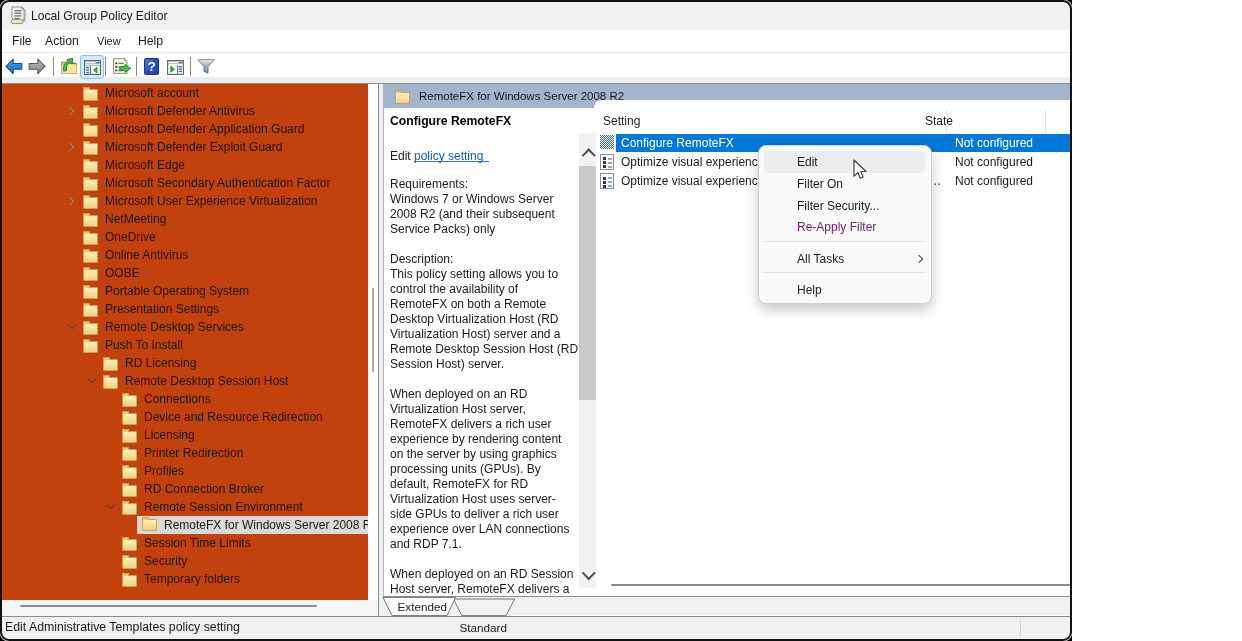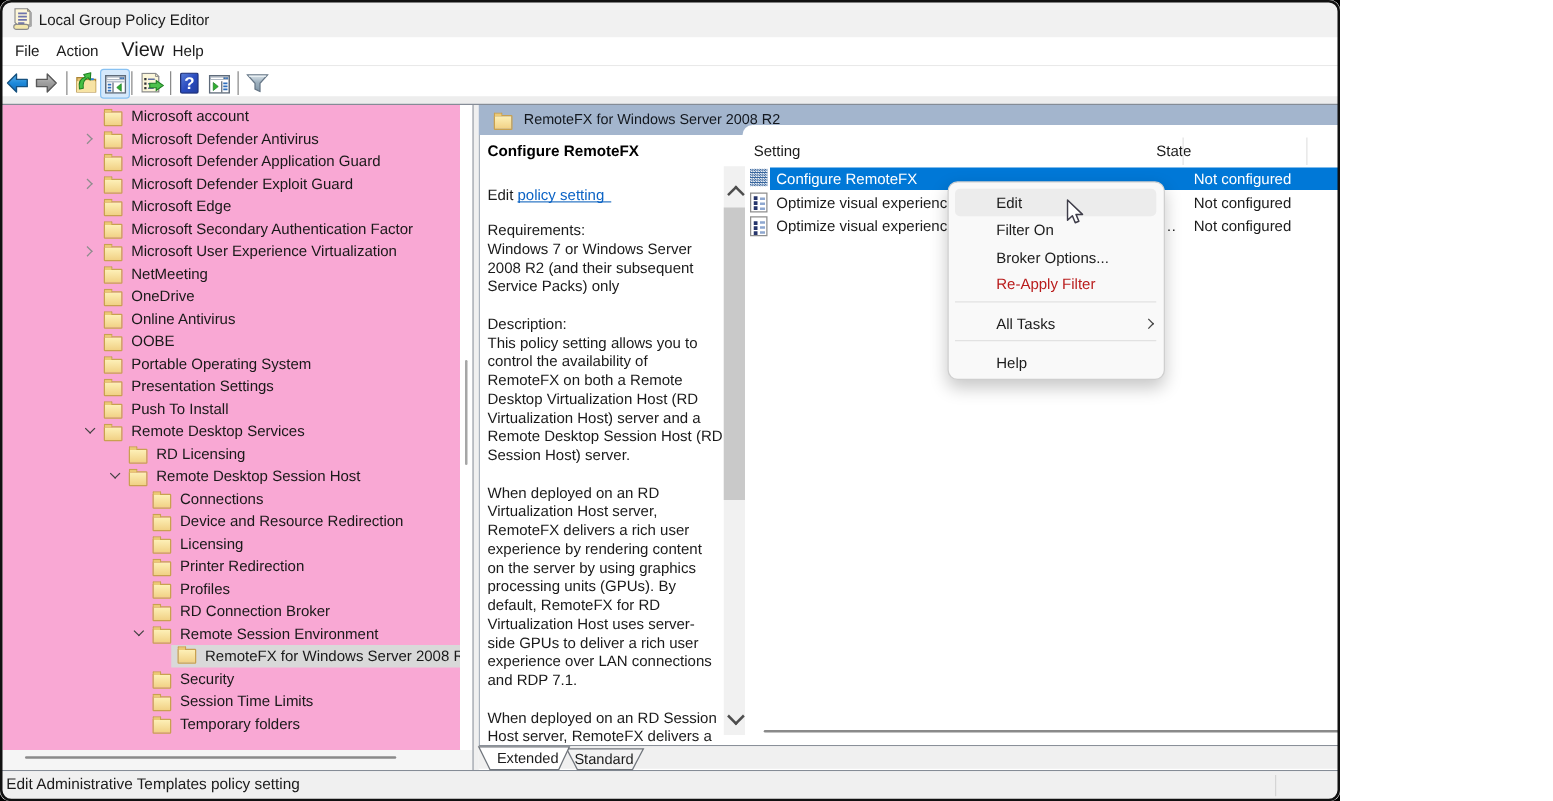--- a/index.html
+++ b/index.html
@@ -1,20 +1,20 @@
 <!DOCTYPE html>
 <html><head><meta charset="utf-8"><style>
 html,body{margin:0;padding:0}
 #root{position:relative;width:1072px;height:641px;background:#000;font-family:"Liberation Sans",sans-serif;overflow:hidden}
 #win{position:absolute;inset:0;border-radius:8px;overflow:hidden;background:#fff}
 #frame{position:absolute;inset:0;border:2px solid #111;border-radius:9px;z-index:90;pointer-events:none}
 .a{position:absolute}
 .t{position:absolute;white-space:nowrap;color:#1b1b1b}
 
-#tree{position:absolute;left:2px;top:84px;width:366px;height:516px;overflow:hidden;background:#f9a8d4}
+#tree{position:absolute;left:2px;top:84px;width:366px;height:516px;overflow:hidden;background:#c2410c}
 .tr{height:18px;display:flex;align-items:center;font-size:12px;white-space:nowrap;color:#191919}
 .l0{padding-left:63px}.l1{padding-left:83px}.l2{padding-left:102px}.l3{padding-left:122px}
 .ar{flex:none;width:16px;height:16px;display:flex;align-items:center;justify-content:center}
 .ch{display:inline-block;position:relative;left:-3px;width:5.2px;height:5.2px;border-right:1.5px solid #8d8d8d;border-bottom:1.5px solid #8d8d8d;transform:rotate(-45deg)}
 .chx{left:-1px;border-color:#404040;transform:rotate(45deg) translate(-1.5px,-1.5px)}
 .fo{flex:none;position:relative;width:13px;height:10px;background:linear-gradient(#fdf0b7,#f1d185);border:1px solid #c9a14f;border-radius:1px;margin:3px 7px 0 2px}
 .fo:before{content:"";position:absolute;top:-3px;left:-1px;width:5px;height:2px;background:#ecc975;border:1px solid #c9a14f;border-bottom:none;border-radius:1px 1px 0 0}
 .sel{background:#d9d9d9}
 
 .cv{position:absolute;width:7.5px;height:7.5px;border-right:2.3px solid #4d4d4d;border-bottom:2.3px solid #4d4d4d}
@@ -44,21 +44,21 @@
   </svg>
   <div class="a" style="left:1121px;top:14.5px;width:11px;height:1.6px;background:#1a1a1a"></div>
   <div class="a" style="left:1167px;top:10px;width:9px;height:9px;border:1.4px solid #1a1a1a;border-radius:2px"></div>
   <svg class="a" style="left:1212px;top:9px" width="12" height="12" viewBox="0 0 12 12">
         <path d="M1 1 L11 11 M11 1 L1 11" stroke="#1a1a1a" stroke-width="1.3"></path>
       </svg>
 
   <div class="a" style="left:0;top:30px;width:1242px;height:23px;background:#fff"></div>
   <div class="t" style="left:12px;top:32px;height:18px;line-height:18px;font-size:12.2px">File</div>
   <div class="t" style="left:45px;top:32px;height:18px;line-height:18px;font-size:12.2px">Action</div>
-  <div class="t" style="left:97px;top:32px;height:18px;line-height:18px;font-size:16px">View</div>
+  <div class="t" style="left:97px;top:32px;height:18px;line-height:18px;font-size:11px">View</div>
   <div class="t" style="left:138px;top:32px;height:18px;line-height:18px;font-size:12.2px">Help</div>
 
   <div class="a" style="left:0;top:52.2px;width:1242px;height:1px;background:#e9e9e9"></div>
   <div class="a" style="left:0;top:53px;width:1242px;height:24px;background:#fff"></div>
   <div class="a" style="left:0;top:77px;width:1242px;height:6px;background:#ededed"></div>
   <div class="a" style="left:0;top:83px;width:1242px;height:1.2px;background:#858c96"></div>
   <div class="a" style="left:53px;top:57px;width:1px;height:19px;background:#8b8b8b"></div>
   <div class="a" style="left:105px;top:57px;width:1px;height:19px;background:#8b8b8b"></div>
   <div class="a" style="left:136px;top:57px;width:1px;height:19px;background:#8b8b8b"></div>
   <div class="a" style="left:190px;top:57px;width:1px;height:19px;background:#8b8b8b"></div>
@@ -214,30 +214,30 @@
           <span class="ar"></span>
           <span class="fo"></span>
           <span>Portable Operating System</span>
         </div>
   <div class="tr l0">
           <span class="ar"></span>
           <span class="fo"></span>
           <span>Presentation Settings</span>
         </div>
   <div class="tr l0">
+          <span class="ar">
+            <i class="ch chx"></i>
+          </span>
+          <span class="fo"></span>
+          <span>Remote Desktop Services</span>
+        </div>
+  <div class="tr l0">
           <span class="ar"></span>
           <span class="fo"></span>
           <span>Push To Install</span>
-        </div>
-  <div class="tr l0">
-          <span class="ar">
-            <i class="ch chx"></i>
-          </span>
-          <span class="fo"></span>
-          <span>Remote Desktop Services</span>
         </div>
   <div class="tr l1">
           <span class="ar"></span>
           <span class="fo"></span>
           <span>RD Licensing</span>
         </div>
   <div class="tr l1">
           <span class="ar">
             <i class="ch chx"></i>
           </span>
@@ -284,26 +284,26 @@
   <div class="tr l3">
           <span class="ar"></span>
           <span class="sel" style="display:flex;align-items:center;padding:2px 2px 2px 3px;margin-left:-3px">
             <span class="fo" style="margin-top:0"></span>
             <span>RemoteFX for Windows Server 2008 R2</span>
           </span>
         </div>
   <div class="tr l2">
           <span class="ar"></span>
           <span class="fo"></span>
+          <span>Session Time Limits</span>
+        </div>
+  <div class="tr l2">
+          <span class="ar"></span>
+          <span class="fo"></span>
           <span>Security</span>
-        </div>
-  <div class="tr l2">
-          <span class="ar"></span>
-          <span class="fo"></span>
-          <span>Session Time Limits</span>
         </div>
   <div class="tr l2">
           <span class="ar"></span>
           <span class="fo"></span>
           <span>Temporary folders</span>
         </div>
   </div>
 
   <div class="a" style="left:371.5px;top:288px;width:2.5px;height:84px;background:#a6a6a6;border-radius:2px"></div>
   <div class="a" style="left:0;top:600px;width:378px;height:16px;background:#f5f5f5"></div>
@@ -368,36 +368,36 @@
 
   <div class="a" style="left:611px;top:584px;width:604px;height:2.2px;background:#8a8a8a;border-radius:2px"></div>
 
   <div class="a" style="left:383px;top:596px;width:859px;height:1.2px;background:#8a9099"></div>
   <div class="a" style="left:383px;top:597.2px;width:859px;height:18.3px;background:#f0f0f0"></div>
   <svg class="a" style="left:381px;top:596px;z-index:5" width="140" height="21" viewBox="0 0 140 21">
     <path d="M72.3 3 L133.7 3 L125 19.6 L80.9 19.6 Z" fill="#f2f2f2" stroke="#70757c" stroke-width="1"></path>
     <path d="M2 1.4 L74.5 1.4 L66 19.6 L11 19.6 Z" fill="#fff" stroke="#70757c" stroke-width="1"></path>
   </svg>
   <div class="t" style="left:397.5px;top:599px;height:16px;line-height:16px;font-size:11.7px;z-index:6">Extended</div>
-  <div class="t" style="left:459.5px;top:600px;height:16px;line-height:16px;font-size:11.7px;z-index:6">Standard</div>
+  <div class="t" style="left:459.5px;top:620px;height:16px;line-height:16px;font-size:11.7px;z-index:6">Standard</div>
 </div>
 
   <div class="a" style="left:0;top:615.5px;width:1242px;height:1.5px;background:#858c96"></div>
   <div class="a" style="left:0;top:617px;width:1242px;height:24px;background:#f0f0f0"></div>
   <div class="t" style="left:5px;top:619px;height:17px;line-height:17px;font-size:12.3px">Edit Administrative Templates policy setting</div>
   <div class="a" style="left:1020px;top:620px;width:1px;height:17px;background:#d5d5d5"></div>
   <div class="a" style="left:1154px;top:620px;width:1px;height:17px;background:#d5d5d5"></div>
 </div>
 <div id="frame"></div>
 <div id="menu">
   <div class="a" style="left:5px;top:5px;width:161px;height:22px;background:#ececec;border-radius:4px"></div>
   <div class="mi" style="top:9px">Edit</div>
   <div class="mi" style="top:30.5px">Filter On</div>
-  <div class="mi" style="top:52.5px">Broker Options...</div>
-  <div class="mi" style="top:74px;color:#b91c1c">Re-Apply Filter</div>
+  <div class="mi" style="top:52.5px">Filter Security...</div>
+  <div class="mi" style="top:74px;color:#701a75">Re-Apply Filter</div>
   <div class="a" style="left:5px;top:94.5px;width:161px;height:1px;background:#e2e2e2"></div>
   <div class="mi" style="top:105.5px">All Tasks</div>
   <i class="ch" style="position:absolute;left:157px;top:109.5px;width:5px;height:5px;border-color:#444"></i>
   <div class="a" style="left:5px;top:126px;width:161px;height:1px;background:#e2e2e2"></div>
   <div class="mi" style="top:136.5px">Help</div>
 </div>
 <svg class="a" style="left:853px;top:159px;z-index:70" width="16" height="22" viewBox="0 0 16 22">
   <path d="M1 1 L1 17.2 L4.9 13.6 L7.2 19.2 L10.1 18 L7.8 12.5 L13 12.5 Z" fill="#fff" stroke="#3f3e4a" stroke-width="1.2" stroke-linejoin="round"></path>
     </svg>
 </div>

